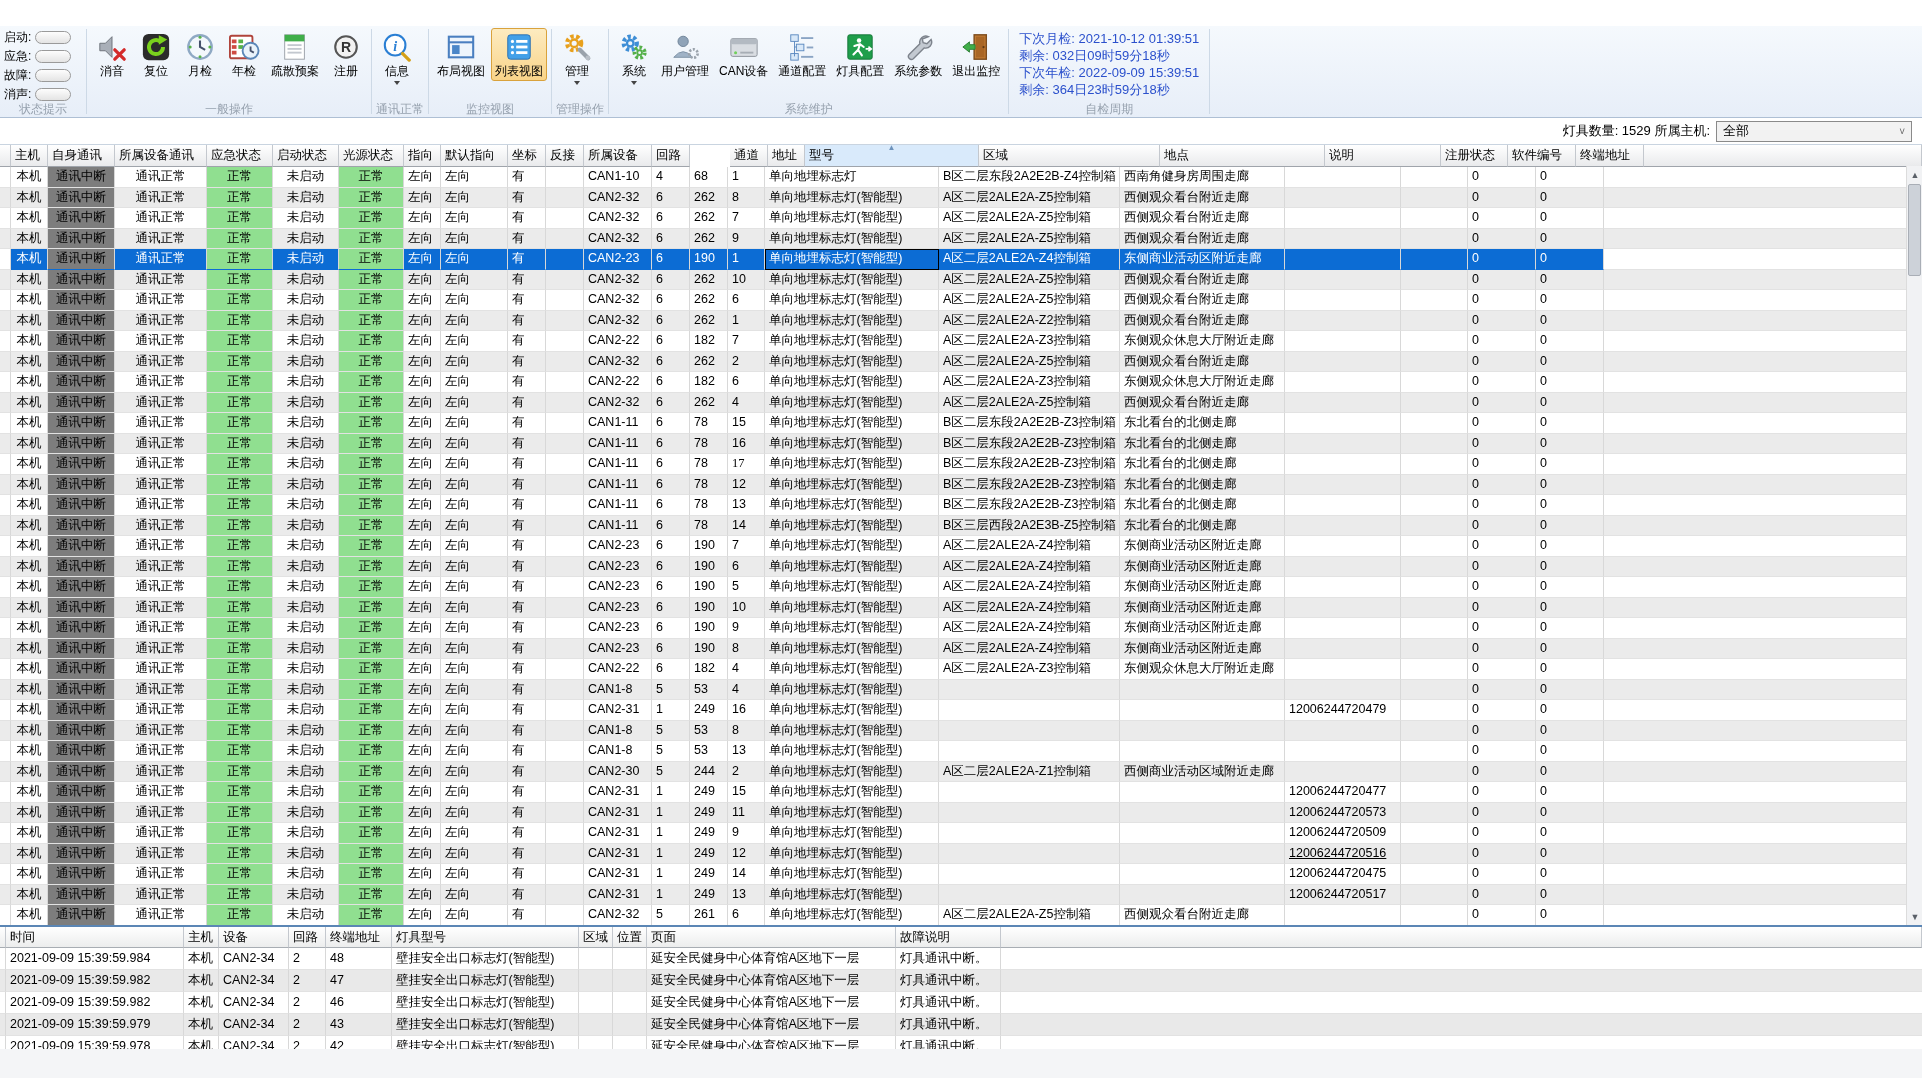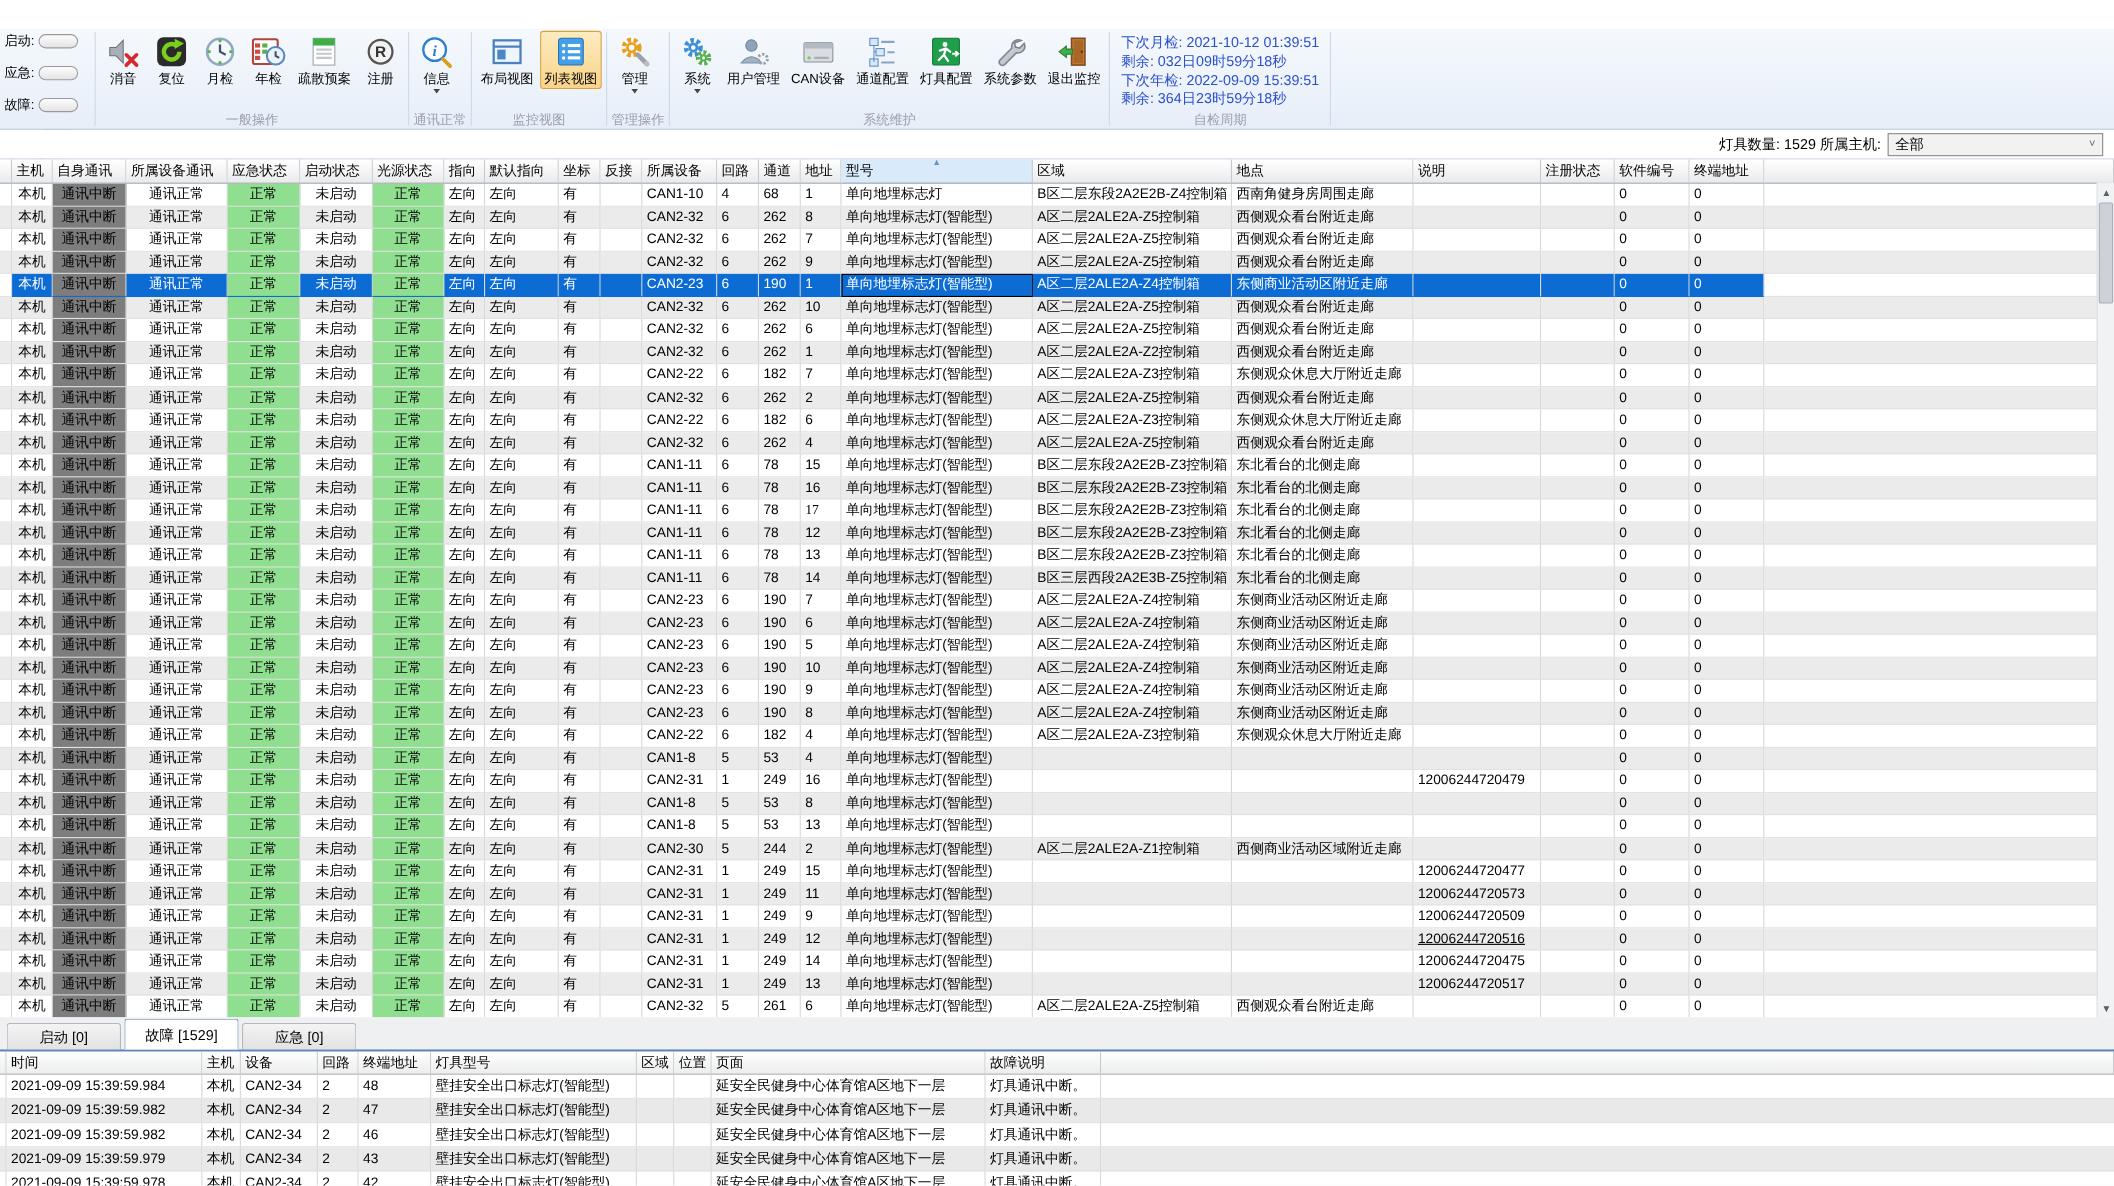--- a/index.html
+++ b/index.html
@@ -28,21 +28,21 @@
   .rgroup { display:flex; flex-direction:column; justify-content:space-between; padding:2px 4px 1px 4px; }
   .rgroup-label { text-align:center; font-size:12px; color:#96a1ae; line-height:14px; }
   .rsep { width:1px; background:#cdd9e6; margin:3px 0; }
   .rbuttons { display:flex; align-items:flex-start; gap:2px; flex:1; }
   .rbtn { display:flex; flex-direction:column; align-items:center; padding:2px 4px; border-radius:3px; cursor:default; }
   .rbtn .ricon { width:34px; height:34px; display:flex; align-items:center; justify-content:center; }
   .rbtn .rlabel { font-size:12px; line-height:15px; white-space:nowrap; }
   .rbtn .caret { width:0; height:0; border-left:3.5px solid transparent; border-right:3.5px solid transparent; border-top:4px solid #444; margin-top:2px; }
   .rbtn.selected { background:linear-gradient(#fdebc0,#f9d489); border:1px solid #d9a23c; padding:1px 3px; }
   
-  .status-rows { display:flex; flex-direction:column; gap:14px; padding-top:2px; }
+  .status-rows { display:flex; flex-direction:column; gap:4px; padding-top:2px; }
   .status-line { display:flex; align-items:center; gap:4px; height:15px; }
   .status-line .slabel { font-size:12px; }
   .pill { width:36px; height:13px; border:1.5px solid #9a9a9a; border-radius:7px;
     background:linear-gradient(#fdfdfd,#e4e4e4); }
   
   .selfcheck-lines { font-size:13px; line-height:17px; color:#2b50cc; white-space:nowrap; padding:2px 6px 0 6px; }
 
   
   .filter-row { position:absolute; left:0; top:118px; width:100%; height:26px; background:#fff;
     display:flex; align-items:center; justify-content:flex-end; padding-right:10px; font-size:13px; }
@@ -387,21 +387,21 @@
         <div class="mcell" style="width: 92px;"><span>所属设备通讯</span></div>
         <div class="mcell" style="width: 66px;"><span>应急状态</span></div>
         <div class="mcell" style="width: 66px;"><span>启动状态</span></div>
         <div class="mcell" style="width: 65px;"><span>光源状态</span></div>
         <div class="mcell" style="width: 37px;"><span>指向</span></div>
         <div class="mcell" style="width: 67px;"><span>默认指向</span></div>
         <div class="mcell" style="width: 38px;"><span>坐标</span></div>
         <div class="mcell" style="width: 38px;"><span>反接</span></div>
         <div class="mcell" style="width: 68px;"><span>所属设备</span></div>
         <div class="mcell" style="width: 38px;"><span>回路</span></div>
-        <div class="mcell" style="width: 38px;"><span>通道</span></div>
+        <div class="mcell" style="width: 38px; margin-left: 40px;"><span>通道</span></div>
         <div class="mcell" style="width: 37px;"><span>地址</span></div>
         <div class="mcell sorted" style="width: 174px;"><span class="sort-arrow">▲</span><span>型号</span></div>
         <div class="mcell" style="width: 181px;"><span>区域</span></div>
         <div class="mcell" style="width: 165px;"><span>地点</span></div>
         <div class="mcell" style="width: 116px;"><span>说明</span></div>
         <div class="mcell" style="width: 67px;"><span>注册状态</span></div>
         <div class="mcell" style="width: 68px;"><span>软件编号</span></div>
         <div class="mcell" style="width: 68px;"><span>终端地址</span></div>
         <div class="mcell filler"></div>
       </div>
@@ -1331,25 +1331,20 @@
         <div class="mcell filler"></div>
       </div>
     </div>
   <div class="vscroll">
     <div class="vs-btn vs-up">▲</div>
     <div class="vs-thumb"></div>
     <div class="vs-btn vs-down">▼</div>
   </div>
 
   <div class="bottom">
-    <div class="tabs" id="tabs">
-        <div class="tab">启动 [0]</div>
-        <div class="tab active">故障 [1529]</div>
-        <div class="tab">应急 [0]</div>
-      </div>
     <div class="bgrid" id="bottomGrid">
         <div class="brow header">
           <div class="bcell ind"></div>
           <div class="bcell" style="width: 178px;">时间</div>
           <div class="bcell" style="width: 35px;">主机</div>
           <div class="bcell" style="width: 70px;">设备</div>
           <div class="bcell" style="width: 37px;">回路</div>
           <div class="bcell" style="width: 66px;">终端地址</div>
           <div class="bcell" style="width: 187px;">灯具型号</div>
           <div class="bcell" style="width: 34px;">区域</div>

